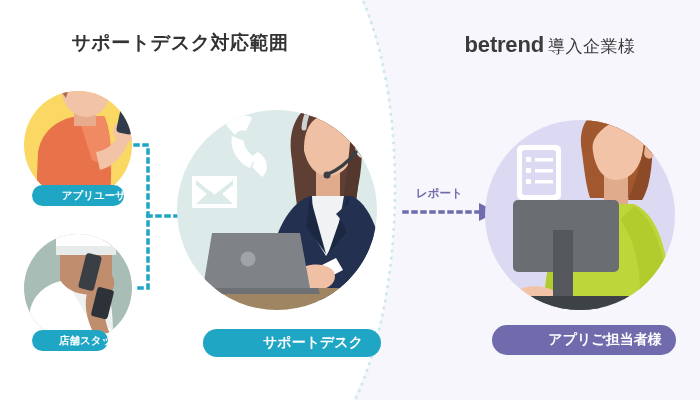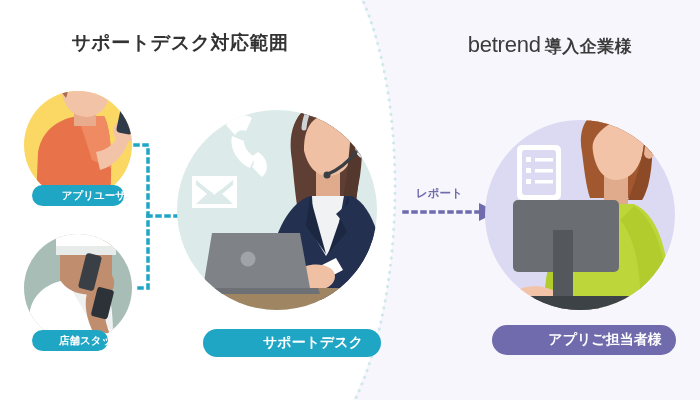--- a/index.html
+++ b/index.html
@@ -42,27 +42,27 @@
   }
   #title-right {
     left: 400px;
     width: 300px;
     text-align: center;
     top: 32px;
     font-size: 18px;
     color: #3b3b3b;
   }
   #title-right .brand {
-    font-weight: normal;
+    font-weight: bold;
     font-size: 22px;
     letter-spacing: -0.2px;
     color: #3b3b3b;
   }
   #title-right .suffix {
-    font-weight: bold;
+    font-weight: normal;
     font-size: 17px;
     margin-left: 4px;
   }
   
   .badge {
     position: absolute;
     display: flex;
     align-items: center;
     justify-content: center;
     color: #ffffff;

